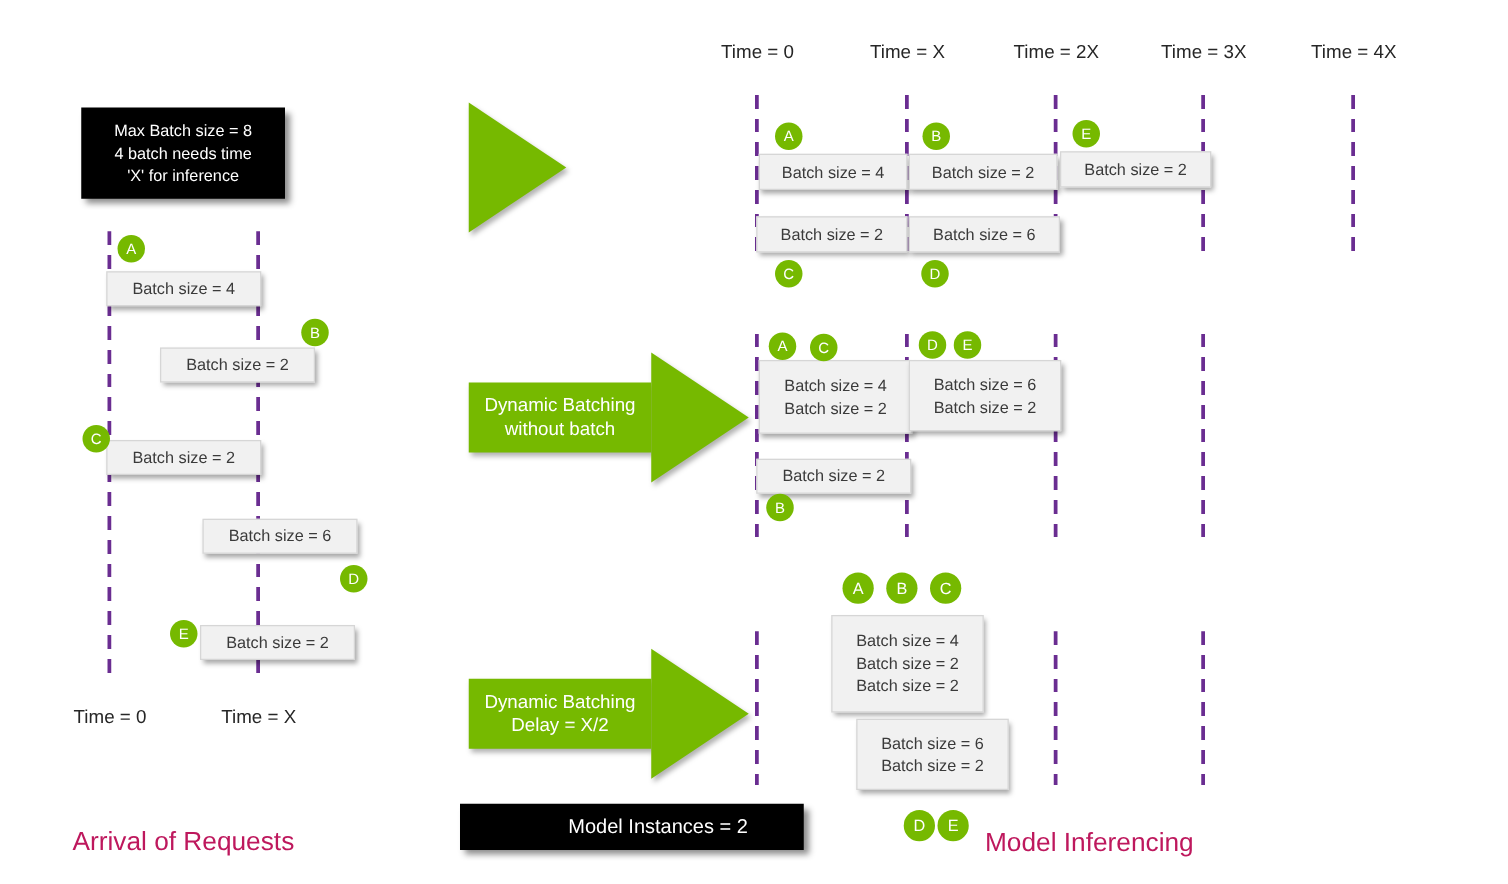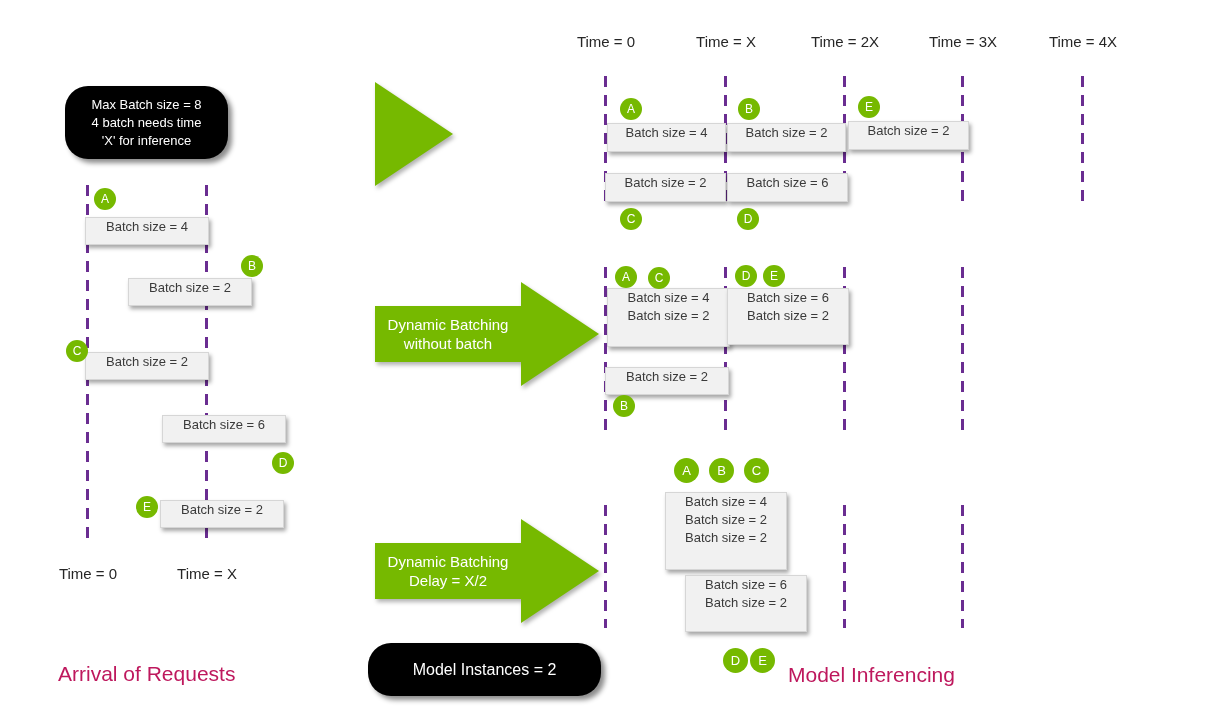--- a/index.html
+++ b/index.html
@@ -7,24 +7,24 @@
     position:relative;width:1206px;height:707px;background:#ffffff;
     font-family:"Liberation Sans",sans-serif;color:#1f1f1f;overflow:hidden;
   }
   .vline{position:absolute;width:3px;
     background:repeating-linear-gradient(to bottom,#6a2d91 0 11px,transparent 11px 19px);}
   .chip{position:absolute;width:22px;height:22px;border-radius:50%;background:#76b900;
     color:#fff;display:flex;align-items:center;justify-content:center;font-size:12px;z-index:5;}
   .chip-lg{width:25px;height:25px;font-size:13px;}
   .batch{position:absolute;background:#f1f1f1;border:1px solid #d6d6d6;
     box-shadow:2px 3px 4px rgba(0,0,0,.35);color:#3a3a3a;font-size:13px;line-height:18px;
-    display:flex;flex-direction:column;align-items:center;justify-content:flex-start;z-index:3;}
+    display:flex;flex-direction:column;align-items:center;justify-content:center;z-index:3;}
   .timelabel{position:absolute;width:120px;text-align:center;font-size:15px;color:#262626;}
   .blackbox{position:absolute;background:#000;color:#fff;text-align:center;
-    display:flex;flex-direction:column;justify-content:center;box-shadow:4px 4px 5px rgba(0,0,0,.45);z-index:4;border-radius:23px;}
+    display:flex;flex-direction:column;justify-content:center;box-shadow:4px 4px 5px rgba(0,0,0,.45);z-index:4;}
   .caption{position:absolute;font-size:21px;color:#be185d;}
   .arrow{position:absolute;display:flex;align-items:center;height:104px;
     filter:drop-shadow(2px 3px 2px rgba(0,0,0,.3));z-index:2;}
   .arrow-body{background:#76b900;height:56px;width:146px;display:flex;flex-direction:column;
     justify-content:center;text-align:center;color:#fff;font-size:15px;line-height:19px;}
   .arrow-head{width:0;height:0;border-top:52px solid transparent;border-bottom:52px solid transparent;
     border-left:78px solid #76b900;}
 </style>
 </head>
 <body>
@@ -164,19 +164,19 @@
     <div>Batch size = 2</div>
   </div>
   <div class="batch" style="left:685px;top:575px;width:120px;height:55px;">
     <div>Batch size = 6</div>
     <div>Batch size = 2</div>
   </div>
 
   <div class="chip chip-lg" style="left:723px;top:648px;">D</div>
   <div class="chip chip-lg" style="left:750px;top:648px;">E</div>
 
-  <div class="blackbox" style="left:368px;top:643px;width:233px;height:53px;font-size:16px;">
+  <div class="blackbox" style="left:368px;top:643px;width:233px;height:37px;font-size:16px;padding-left:42px;">
     <div>Model Instances = 2</div>
   </div>
 
   <div class="caption" style="left:788px;top:663px;">Model Inferencing</div>
 
 </div>
 
 </body></html>

